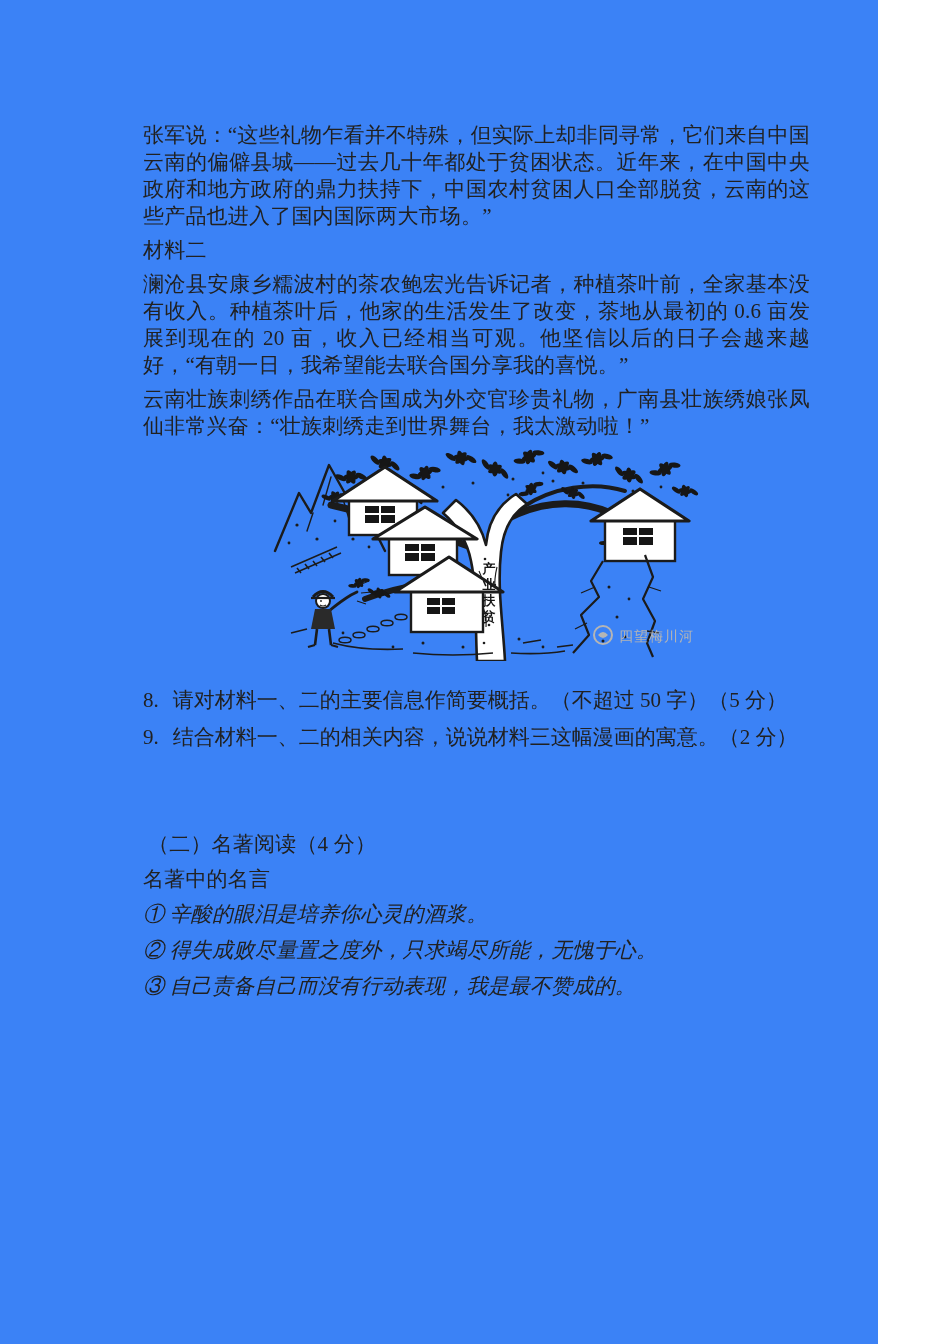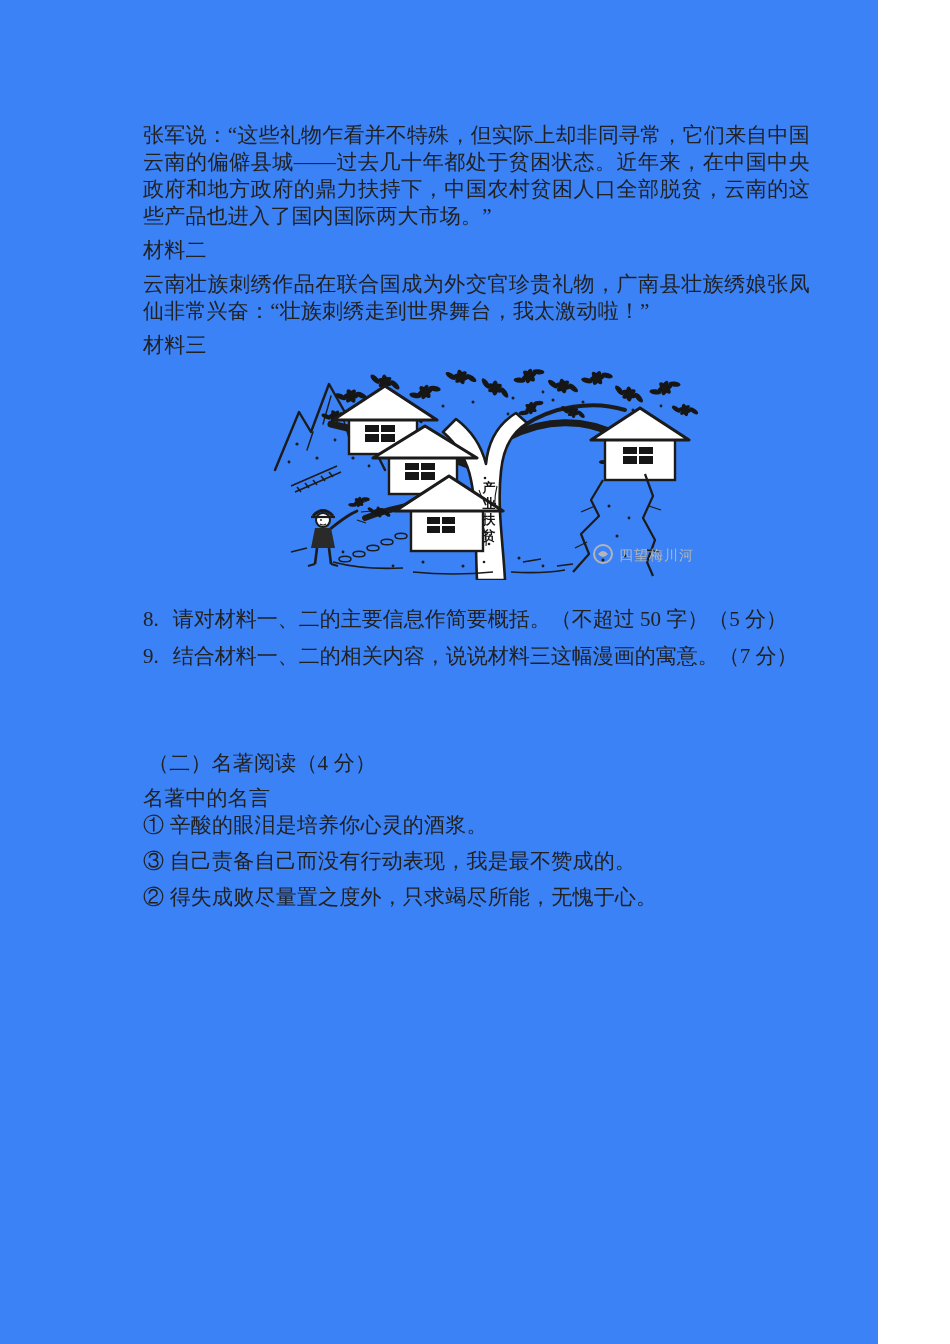--- a/index.html
+++ b/index.html
@@ -35,36 +35,36 @@
     font-size:21px;
     line-height:27px;
     margin:0 0 10px 0;
   }
   .qnum{flex:0 0 auto;}
   .section-heading{
     margin-top:80px;
     padding-left:5px;
     margin-bottom:8px;
   }
-  .subheading{margin-bottom:0;}
-  .quote{margin-bottom:9px;}
+  .subheading{margin-bottom:8px;}
+  .quote{margin-bottom:9px;font-style:italic;}
 </style>
 </head>
 <body>
 
 <div class="page">
   <div class="content">
 
     <p class="para">张军说：“这些礼物乍看并不特殊，但实际上却非同寻常，它们来自中国云南的偏僻县城——过去几十年都处于贫困状态。近年来，在中国中央政府和地方政府的鼎力扶持下，中国农村贫困人口全部脱贫，云南的这些产品也进入了国内国际两大市场。”</p>
 
     <p class="para heading">材料二</p>
 
+    <p class="para">澜沧县安康乡糯波村的茶农鲍宏光告诉记者，种植茶叶前，全家基本没有收入。种植茶叶后，他家的生活发生了改变，茶地从最初的 0.6 亩发展到现在的 20 亩，收入已经相当可观。他坚信以后的日子会越来越好，“有朝一日，我希望能去联合国分享我的喜悦。”</p>
     <p class="para">云南壮族刺绣作品在联合国成为外交官珍贵礼物，广南县壮族绣娘张凤仙非常兴奋：“壮族刺绣走到世界舞台，我太激动啦！”</p>
 
-    <p class="para heading">材料三</p>
 
     <div class="cartoon-wrap">
       <svg viewBox="0 0 432 214" width="432" height="214" xmlns="http://www.w3.org/2000/svg">
         <defs>
           <g id="rosette" fill="#161616" stroke="none">
             <ellipse rx="7.5" ry="3.2"></ellipse>
             <ellipse rx="7.5" ry="3.2" transform="rotate(62)"></ellipse>
             <ellipse rx="7.5" ry="3.2" transform="rotate(124)"></ellipse>
             <ellipse cx="9" cy="-5" rx="6" ry="2.6" transform="rotate(25)"></ellipse>
             <ellipse cx="-9" cy="5" rx="6" ry="2.6" transform="rotate(25)"></ellipse>
@@ -227,23 +227,23 @@
         </g>
       </svg>
     </div>
 
     <div class="question">
       <span class="qnum">8.</span>
       <span>请对材料一、二的主要信息作简要概括。（不超过 50 字）（5 分）</span>
     </div>
     <div class="question">
       <span class="qnum">9.</span>
-      <span>结合材料一、二的相关内容，说说材料三这幅漫画的寓意。（7 分）</span>
+      <span>结合材料一、二的相关内容，说说材料三这幅漫画的寓意。（2 分）</span>
     </div>
 
     <p class="para heading section-heading">（二）名著阅读（4 分）</p>
     <p class="para heading subheading">名著中的名言</p>
     <p class="para quote">① 辛酸的眼泪是培养你心灵的酒浆。</p>
+    <p class="para quote">② 得失成败尽量置之度外，只求竭尽所能，无愧于心。</p>
     <p class="para quote">③ 自己责备自己而没有行动表现，我是最不赞成的。</p>
-    <p class="para quote">② 得失成败尽量置之度外，只求竭尽所能，无愧于心。</p>
 
   </div>
 </div>
 
 </body></html>

